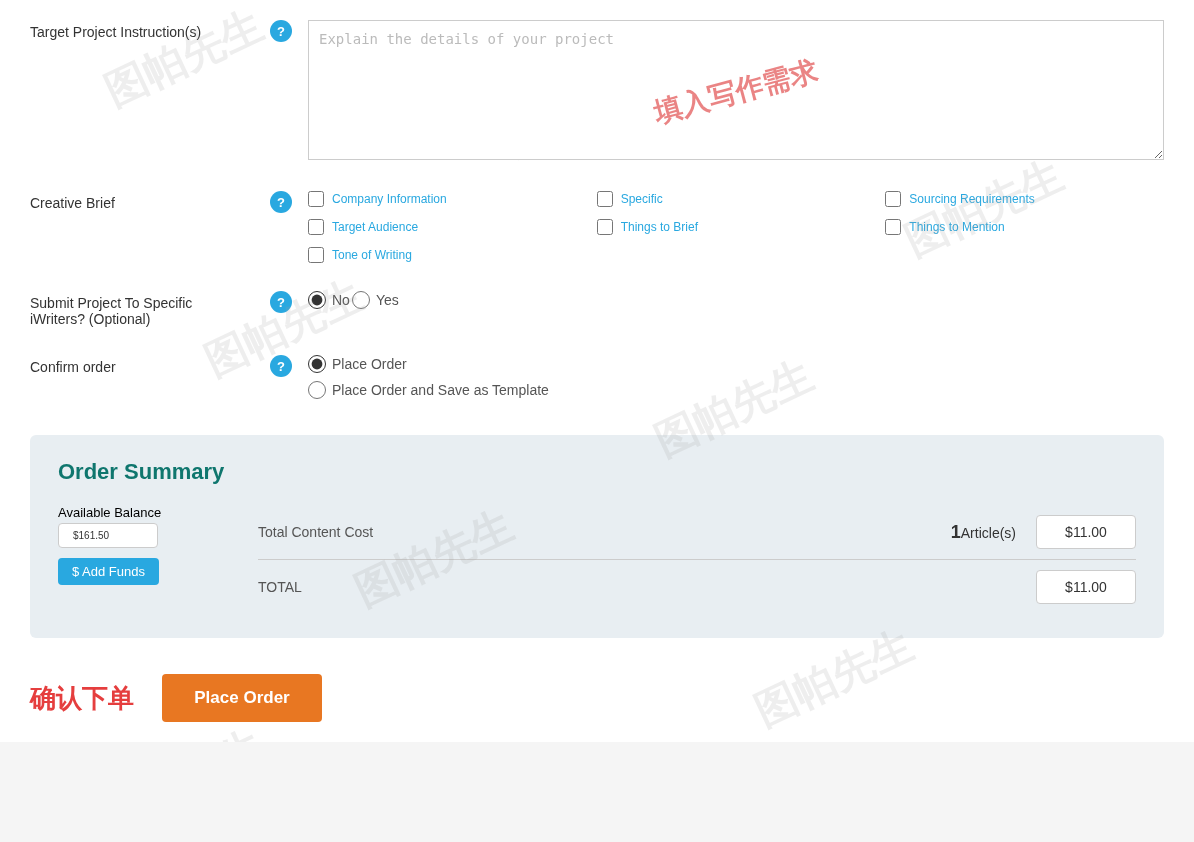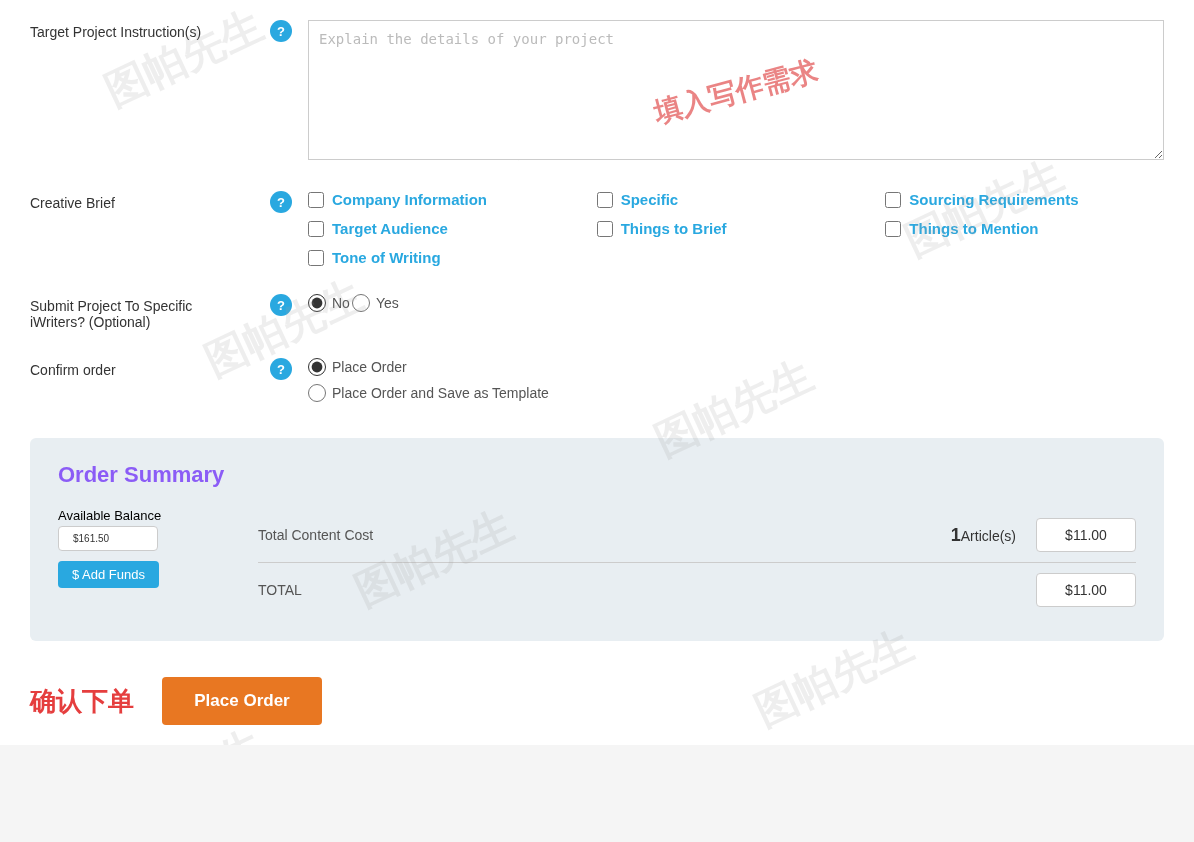--- a/index.html
+++ b/index.html
@@ -104,24 +104,23 @@
     }
 
     .checkbox-item input[type="checkbox"] {
       width: 16px;
       height: 16px;
       accent-color: #29a8e0;
       cursor: pointer;
     }
 
     .checkbox-label {
-      font-size: 15px;
+      font-size: 12px;
       color: #29a8e0;
       cursor: pointer;
-      font-weight: bold;
     }
 
     
     .radio-group {
       display: flex;
       align-items: center;
       gap: 2px;
       margin-bottom: 8px;
     }
 
@@ -147,21 +146,21 @@
     .order-summary-section {
       background: #e8eef2;
       border-radius: 6px;
       padding: 24px 28px;
       margin-top: 20px;
     }
 
     .order-summary-title {
       font-size: 22px;
       font-weight: bold;
-      color: #8b5cf6;
+      color: #0f766e;
       margin-bottom: 20px;
     }
 
     .order-summary-body {
       display: flex;
       align-items: flex-start;
       gap: 40px;
     }
 
     .balance-section {

